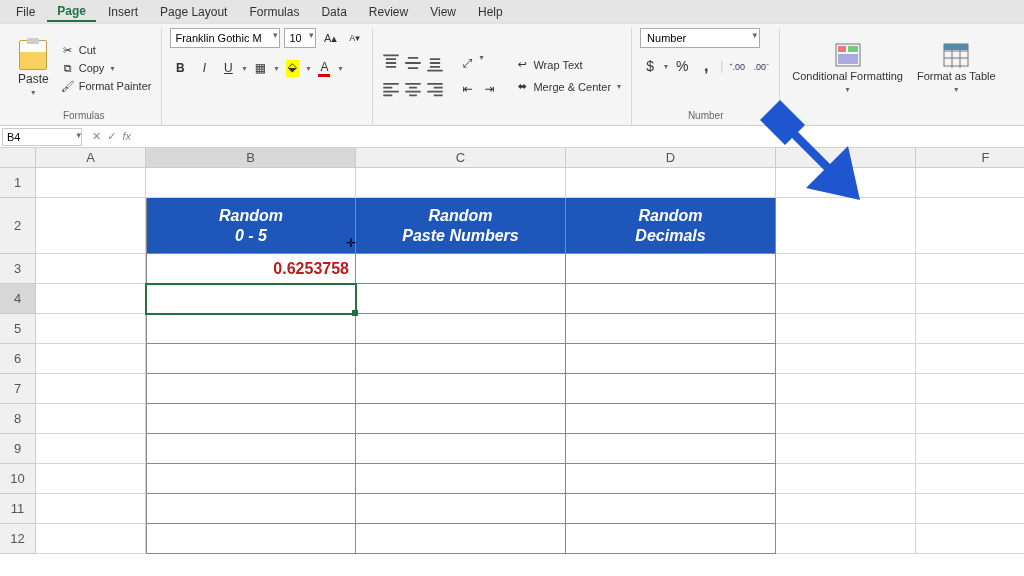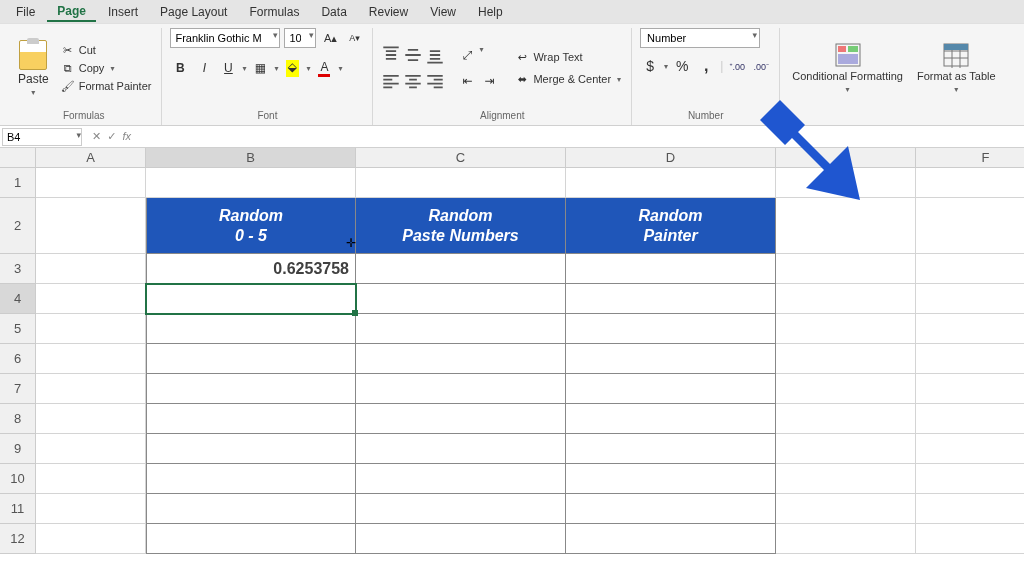--- a/index.html
+++ b/index.html
@@ -56,21 +56,21 @@
 .row-headers { position:absolute; left:0; top:20px; width:36px;}
 .row-header { height:30px; background:#f0f0f0; border-right:1px solid #ccc; border-bottom:1px solid #ccc; display:flex; align-items:center; justify-content:center; font-size:13px; color:#555;}
 .row-header.sel { background:#d8d8d8;}
 .row-header.big { height:56px;}
 .cells { position:absolute; left:36px; top:20px;}
 .cell-row { display:flex;}
 .cell { height:30px; border-right:1px solid #d4d4d4; border-bottom:1px solid #d4d4d4; background:#fff;}
 .cell.big { height:56px;}
 
 .hdr-cell { background:#1f56b9; color:#fff; font-weight:bold; font-style:italic; display:flex; flex-direction:column; align-items:center; justify-content:center; font-size:16px; border-right:1px solid #888 !important; border-bottom:1px solid #888 !important; line-height:1.2;}
-.data-cell { display:flex; align-items:center; justify-content:flex-end; padding:0 6px; font-weight:bold; font-size:16px; color:#404040;}
+.data-cell { display:flex; align-items:center; justify-content:flex-end; padding:0 6px; font-weight:bold; font-size:16px; color:#b91c1c;}
 .tbl-border { border-right:1px solid #888 !important; border-bottom:1px solid #888 !important;}
 .tbl-border-left { border-left:1px solid #888 !important;}
 
 .active-cell { outline:2px solid #217346; outline-offset:-1px; position:relative; z-index:2;}
 .active-cell::after { content:""; position:absolute; right:-3px; bottom:-3px; width:6px; height:6px; background:#217346;}
 .cursor-plus { position:absolute; font-size:12px; color:#000; pointer-events:none;}
 </style>
 </head>
 <body>
 
@@ -132,21 +132,20 @@
         <span class="sq-btn">
             <span style="background:#ffff00;border-bottom:3px solid #ffff00;padding:0 2px">⬙</span>
           </span>
           <span style="font-size:8px;color:#666">▾</span>
         <span class="sq-btn">
             <span style="border-bottom:3px solid #d00;padding:0 2px">A</span>
           </span>
           <span style="font-size:8px;color:#666">▾</span>
       </div>
     </div>
-    <div class="ribbon-group-label">Font</div>
   </div>
 
   <div class="ribbon-group">
     <div class="ribbon-content">
       <div style="display:flex; flex-direction:column; gap:6px;">
         <div style="display:flex; gap:2px;">
           <span class="sq-btn">
               <svg viewBox="0 0 14 14">
                 <path d="M1 1h12M3 4h8M3 7h8M3 10h8" stroke="#555" stroke-width="1.4"></path>
               </svg>
@@ -191,21 +190,20 @@
             <span class="mini-icon">↩</span>
             <span>Wrap Text</span>
           </div>
         <div class="clip-item">
             <span class="mini-icon">⬌</span>
             <span>Merge &amp; Center</span>
             <span style="font-size:8px;color:#666;margin-left:2px">▾</span>
           </div>
       </div>
     </div>
-    <div class="ribbon-group-label">Alignment</div>
   </div>
 
   <div class="ribbon-group">
     <div class="ribbon-content" style="flex-direction:column; align-items:flex-start; gap:8px;">
       <span class="dd"><input class="num-format" readonly="" value="Number" style=""></span>
       <div style="display:flex; gap:4px; align-items:center;">
         <span class="sq-btn" style="font-size:14px">$</span>
           <span style="font-size:8px;color:#666">▾</span>
         <span class="sq-btn" style="font-size:14px">%</span>
         <span class="sq-btn" style="font-size:16px;font-weight:bold">,</span>
@@ -291,21 +289,21 @@
         <div class="cell big hdr-cell tbl-border-left" style="width: 210px;">
           <div>Random</div>
           <div>0 - 5</div>
         </div>
         <div class="cell big hdr-cell" style="width: 210px;">
           <div>Random</div>
           <div>Paste Numbers</div>
         </div>
         <div class="cell big hdr-cell" style="width: 210px;">
           <div>Random</div>
-          <div>Painter</div>
+          <div>Decimals</div>
         </div>
         <div class="cell big" style="width: 140px;"></div>
         <div class="cell big" style="width: 140px;"></div>
       </div>
       <div class="cell-row">
         <div class="cell" style="width: 110px;"></div>
         <div class="cell tbl-border tbl-border-left data-cell" style="width: 210px;">0.6253758</div>
         <div class="cell tbl-border" style="width: 210px;"></div>
         <div class="cell tbl-border" style="width: 210px;"></div>
         <div class="cell" style="width: 140px;"></div>

